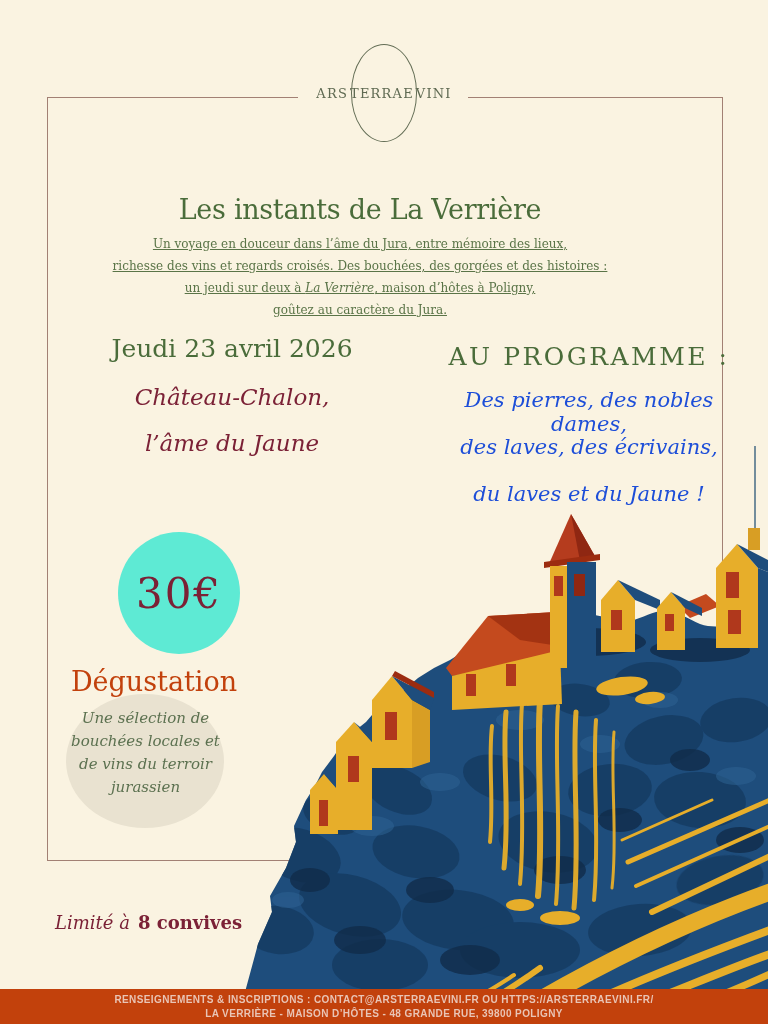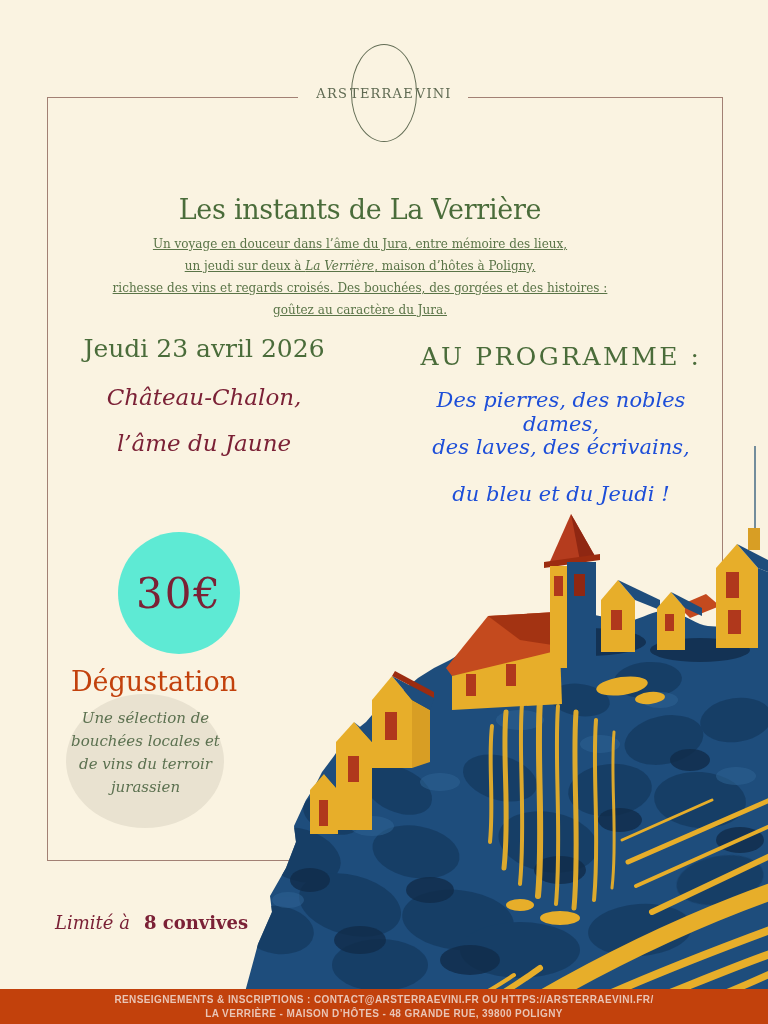--- a/index.html
+++ b/index.html
@@ -31,21 +31,21 @@
   }
   .header{position:absolute;left:60px;top:0;width:600px;text-align:center;z-index:4;}
   .title{
     margin:0;position:absolute;left:0;top:194px;width:600px;
     font-size:27px;font-weight:normal;letter-spacing:-0.3px;color:#4a6c3a;
   }
   .intro{
     position:absolute;left:0;top:233px;width:600px;
     font-size:12px;line-height:22px;color:#5a7447;text-decoration:underline;
   }
-  .abs{position:absolute;z-index:4;}
+  .abs{position:absolute;z-index:4;margin-left:28px;}
   .left-col{left:78px;width:252px;text-align:center;}
   .right-col{left:400px;width:322px;text-align:center;}
   .event-date{top:334px;font-size:25px;color:#4a6c3a;}
   .place{font-style:italic;font-size:23px;color:#7b2136;}
   .place1{top:384px;}
   .place2{top:430px;}
   .event-time{top:477px;font-size:21px;letter-spacing:1px;color:#7b2136;}
   .prog-title{top:342px;font-size:25px;letter-spacing:2.5px;color:#4a6c3a;}
   .prog-item{font-style:italic;font-size:21px;color:#1d4ed8;}
   .prog-1{top:388px;}
@@ -66,21 +66,21 @@
     border-radius:50%;background:#e9e2d0;z-index:3;
   }
   .tasting-text{
     position:absolute;left:48px;top:707px;width:195px;text-align:center;
     font-style:italic;font-size:15px;line-height:23px;color:#5c7150;z-index:4;
   }
   .capacity{
     position:absolute;left:55px;top:912px;z-index:4;
     font-size:18px;color:#7b2136;white-space:nowrap;
   }
-  .capacity em{font-style:italic;margin-right:14px;}
+  .capacity em{font-style:italic;margin-right:8px;}
   .capacity strong{font-weight:bold;}
   .illustration{position:absolute;left:0;top:0;width:768px;height:1024px;z-index:3;pointer-events:none;}
   .footer{
     position:absolute;left:0;bottom:0;width:768px;height:35px;
     background:#c2410c;z-index:5;
     display:flex;flex-direction:column;align-items:center;justify-content:center;gap:3px;
     font-family:"Liberation Sans","DejaVu Sans",sans-serif;
   }
   .footer div{
     font-size:10px;font-weight:bold;letter-spacing:0.4px;color:#e9c4b5;white-space:nowrap;
@@ -97,34 +97,34 @@
   <div class="logo">
     <span>ARS</span>
     <span>TERRAE</span>
     <span>VINI</span>
   </div>
 
   <div class="header">
     <h1 class="title">Les instants de La Verrière</h1>
     <div class="intro">
       <div>Un voyage en douceur dans l’âme du Jura, entre mémoire des lieux,</div>
+      <div>richesse des vins et regards croisés. Des bouchées, des gorgées et des histoires :</div>
       <div><span>un jeudi sur deux à </span><em>La Verrière</em><span>, maison d’hôtes à Poligny,</span></div>
-      <div>richesse des vins et regards croisés. Des bouchées, des gorgées et des histoires :</div>
       <div>goûtez au caractère du Jura.</div>
     </div>
   </div>
 
   <div class="abs left-col event-date">Jeudi 23 avril 2026</div>
   <div class="abs left-col place place1">Château-Chalon,</div>
   <div class="abs left-col place place2">l’âme du Jaune</div>
 
   <div class="abs right-col prog-title">AU PROGRAMME :</div>
   <div class="abs right-col prog-item prog-1">Des pierres, des nobles dames,</div>
   <div class="abs right-col prog-item prog-2">des laves, des écrivains,</div>
-  <div class="abs right-col prog-item prog-3">du bleu et du Jeudi !</div>
+  <div class="abs right-col prog-item prog-3">du laves et du Jaune !</div>
 
   <div class="price-circle">
     <span>30€</span>
   </div>
 
   <div class="tasting-title">Dégustation</div>
   <div class="tasting-circle"></div>
   <div class="tasting-text">
     <div>Une sélection de</div>
     <div>bouchées locales et</div>

